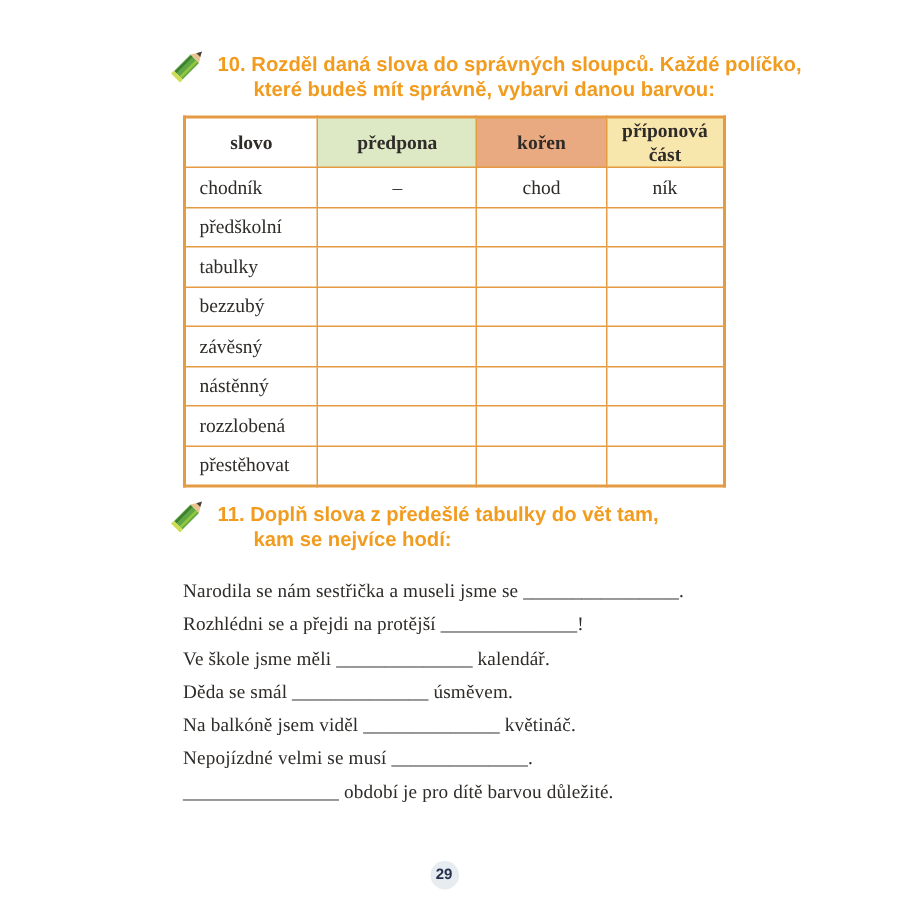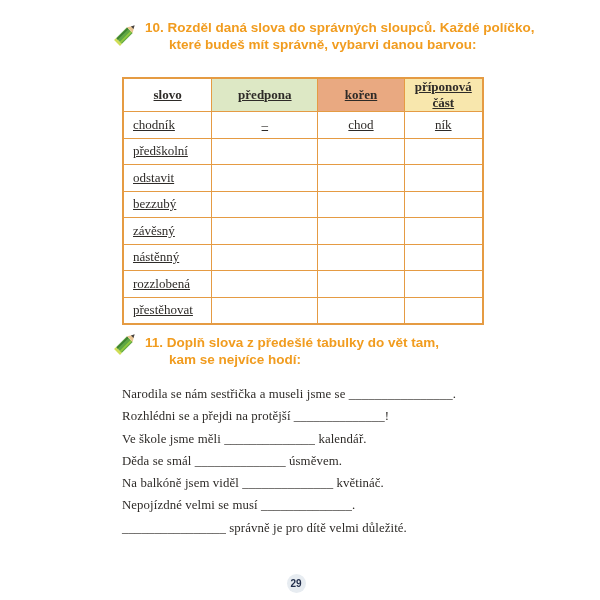--- a/index.html
+++ b/index.html
@@ -20,41 +20,40 @@
     font-family:"Liberation Serif", serif;
     color:var(--text);
     position:relative;
     overflow:hidden;
   }
   .task-header{
     position:absolute;
     display:flex;
     align-items:flex-start;
   }
-  #task10{left:112px;top:12px;align-items:center;}
+  #task10{left:112px;top:27px;}
   #task11{left:112px;top:327px;}
   .pencil{width:30px;height:30px;flex:0 0 30px;}
   .task-title{
     margin-left:3px;
     margin-top:7px;
     font-family:"Liberation Sans", sans-serif;
     font-weight:bold;
     font-size:13.5px;
     line-height:17px;
     color:var(--heading);
   }
   .task-title .line2{padding-left:24px;}
   table.wordtable{
     position:absolute;
     left:122px;
     top:77px;
     width:362px;
     border-collapse:collapse;
     font-size:13px;
-    text-decoration:underline;
   }
   .wordtable th,.wordtable td{
     border:1.5px solid var(--tborder);
     height:26.5px;
     text-align:center;
     font-weight:normal;
     padding:0 4px;
   }
   .wordtable th{font-weight:bold;height:26px;}
   .wordtable th.col-0{background:var(--bg-slovo);width:90px;}
@@ -132,21 +131,21 @@
       <td>chod</td>
       <td>ník</td>
     </tr>
       <tr>
       <td class="c0">předškolní</td>
       <td></td>
       <td></td>
       <td></td>
     </tr>
       <tr>
-      <td class="c0">odstavit</td>
+      <td class="c0">tabulky</td>
       <td></td>
       <td></td>
       <td></td>
     </tr>
       <tr>
       <td class="c0">bezzubý</td>
       <td></td>
       <td></td>
       <td></td>
     </tr>
@@ -195,18 +194,18 @@
 </div>
 
 <div id="sentences">
 
     <div class="sentence">Narodila se nám sestřička a museli jsme se ________________.</div>
     <div class="sentence">Rozhlédni se a přejdi na protější ______________!</div>
     <div class="sentence">Ve škole jsme měli ______________ kalendář.</div>
     <div class="sentence">Děda se smál ______________ úsměvem.</div>
     <div class="sentence">Na balkóně jsem viděl ______________ květináč.</div>
     <div class="sentence">Nepojízdné velmi se musí ______________.</div>
-    <div class="sentence">________________ správně je pro dítě velmi důležité.</div>
+    <div class="sentence">________________ období je pro dítě barvou důležité.</div>
   </div>
 
 <div id="pagefoot">
   <span class="page-badge">29</span>
 </div>
 
 </body></html>

